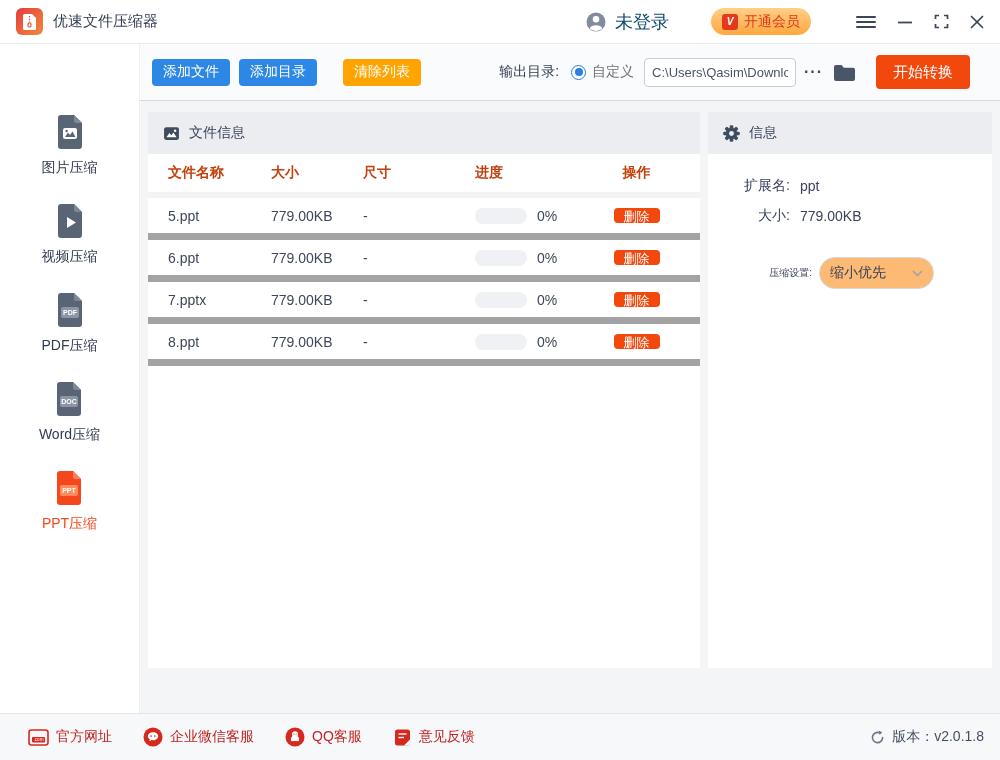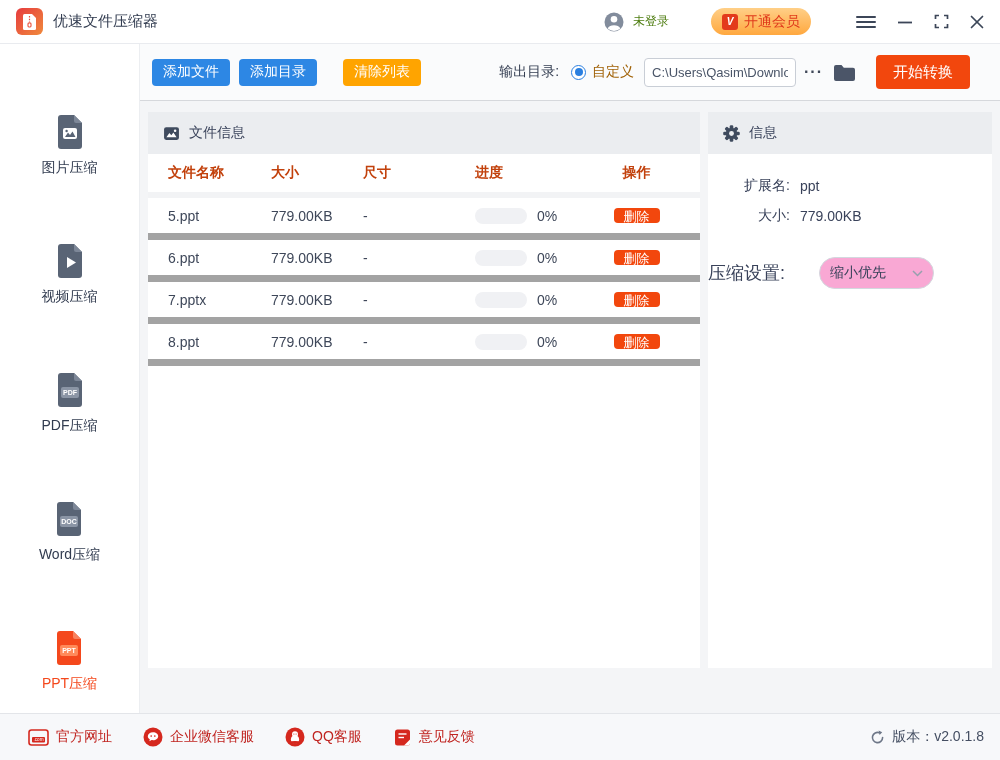--- a/index.html
+++ b/index.html
@@ -6,44 +6,44 @@
   html,body { width:1000px; height:760px; }
   body { font-family:"Liberation Sans","DejaVu Sans",sans-serif; color:#333c4e; background:#fff; }
   .window { width:1000px; height:760px; display:flex; flex-direction:column; background:#fff; overflow:hidden; }
 
   
   .titlebar { height:44px; flex:0 0 44px; display:flex; align-items:center; padding:0 16px; background:#fff; border-bottom:1px solid #e9ebef; }
   .tb-left { display:flex; align-items:center; }
   .app-icon { width:27px; height:27px; border-radius:6px; background:linear-gradient(135deg,#e63b3e 0%,#f08a3c 100%); display:flex; align-items:center; justify-content:center; }
   .app-title { margin-left:10px; font-size:15px; color:#323c50; }
   .tb-right { margin-left:auto; display:flex; align-items:center; }
-  .login-status { font-size:12px; color:#4d7c0f; margin-left:8px; }
+  .login-status { font-size:18px; color:#0c4a6e; margin-left:8px; }
   .vip-pill { display:flex; align-items:center; gap:6px; height:27px; padding:0 11px; margin:0 24px 0 42px; border:none; border-radius:14px; background:linear-gradient(180deg,#ffcf87 0%,#ffa83f 100%); cursor:pointer; }
   .vip-badge { width:16px; height:16px; border-radius:3px; background:#e33a1c; color:#fff; font-size:10px; font-weight:bold; font-style:italic; display:flex; align-items:center; justify-content:center; }
   .vip-label { font-size:14px; color:#e0391b; }
   .win-btn { background:none; border:none; padding:0; margin-left:21px; cursor:pointer; display:flex; align-items:center; }
 
   
   .app-body { flex:1; display:flex; overflow:hidden; }
-  .sidebar { width:140px; flex:0 0 140px; background:#fff; border-right:1px solid #eceef1; padding-top:66px; display:flex; flex-direction:column; align-items:center;gap:40px; }
+  .sidebar { width:140px; flex:0 0 140px; background:#fff; border-right:1px solid #eceef1; padding-top:66px; display:flex; flex-direction:column; align-items:center; }
   .side-item { display:flex; flex-direction:column; align-items:center; margin-bottom:22px; cursor:pointer; background:none; border:none; }
   .side-item .lbl { margin-top:5px; font-size:14px; color:#323c50; }
   .side-item.active .lbl { color:#f4481c; }
 
   .main { flex:1; display:flex; flex-direction:column; background:#f4f5f7; }
 
   
   .toolbar { height:57px; flex:0 0 57px; background:#fafbfc; border-bottom:1px solid #d6d8dc; display:flex; align-items:center; padding:0 12px; }
   .btn { border:none; border-radius:4px; color:#fff; font-size:14px; height:27px; padding:0 11px; cursor:pointer; font-family:inherit; }
   .btn-blue { background:#2d87e4; margin-right:9px; }
   .btn-orange { background:#ffa400; margin-left:17px; }
   .out-label { margin-left:auto; font-size:14px; color:#323c50; }
   .radio { width:15px; height:15px; border-radius:50%; border:1px solid #2a7fe0; margin:0 6px 0 12px; display:inline-flex; align-items:center; justify-content:center; cursor:pointer; background:#fff; }
   .radio .dot { width:8px; height:8px; border-radius:50%; background:#2a7fe0; }
-  .custom-label { font-size:14px; color:#a16207; }
+  .custom-label { font-size:14px; color:#737373; }
   .path-input { width:152px; height:29px; margin-left:10px; border:1px solid #c9ced6; border-radius:4px; background:#fff; padding:0 7px; font-size:13px; color:#4a5568; font-family:inherit; white-space:nowrap; overflow:hidden; }
   .more-btn { background:none; border:none; font-size:16px; font-weight:bold; color:#3f4758; letter-spacing:1px; margin:0 10px 0 8px; cursor:pointer; }
   .folder-btn { background:none; border:none; cursor:pointer; display:flex; align-items:center; }
   .start-btn { background:#f2470d; height:34px; padding:0 17px; font-size:15px; margin:0 18px 0 20px; }
 
   
   .content { flex:1; display:flex; gap:8px; padding:11px 8px 0 8px; align-items:flex-start; }
   .panel-header { height:42px; background:#ebedf0; display:flex; align-items:center; padding:0 15px; gap:9px; }
   .panel-title { font-size:14px; color:#39425a; }
   .file-panel { width:552px; height:556px; background:#fff; display:flex; flex-direction:column; }
@@ -55,22 +55,22 @@
   .prog-pill { width:52px; height:16px; border-radius:8px; background:#f0f1f4; display:inline-block; }
   .prog-pct { font-size:13px; color:#8d96a4; margin-left:10px; }
   .del-btn { background:#f2470d; font-size:13px; height:15px; padding:0 10px; }
 
   .side-panel { flex:1; height:556px; background:#fff; display:flex; flex-direction:column; }
   .info-body { padding:17px 0 13px 0; }
   .info-row { height:30px; display:flex; align-items:center; }
   .info-label { width:82px; text-align:right; font-size:14px; color:#39425a; }
   .info-value { margin-left:10px; font-size:14px; color:#39425a; }
   .settings-body { padding-top:13px; display:flex; align-items:center; }
-  .set-label { width:104px; text-align:left; font-size:18px; color:#39425a; }
-  .select-box { margin-left:7px; width:115px; height:32px; border:1px solid #d3d8de; border-radius:16px; background:#f9a8d4; display:flex; align-items:center; justify-content:space-between; padding:0 10px; cursor:pointer; }
+  .set-label { width:104px; text-align:right; font-size:10px; color:#39425a; }
+  .select-box { margin-left:7px; width:115px; height:32px; border:1px solid #d3d8de; border-radius:16px; background:#fdba74; display:flex; align-items:center; justify-content:space-between; padding:0 10px; cursor:pointer; }
   .select-box .sel-val { font-size:14px; color:#39425a; }
 
   
   .bottombar { height:47px; flex:0 0 47px; background:#f7f8fa; border-top:1px solid #e3e5e9; display:flex; align-items:center; padding:0 16px 0 28px; }
   .foot-link { display:flex; align-items:center; gap:7px; background:none; border:none; cursor:pointer; margin-right:31px; }
   .foot-link .txt { font-size:14px; color:#c02420; }
   .version { margin-left:auto; display:flex; align-items:center; gap:7px; }
   .version .txt { font-size:14px; color:#444e62; }
 </style>
 </head>

